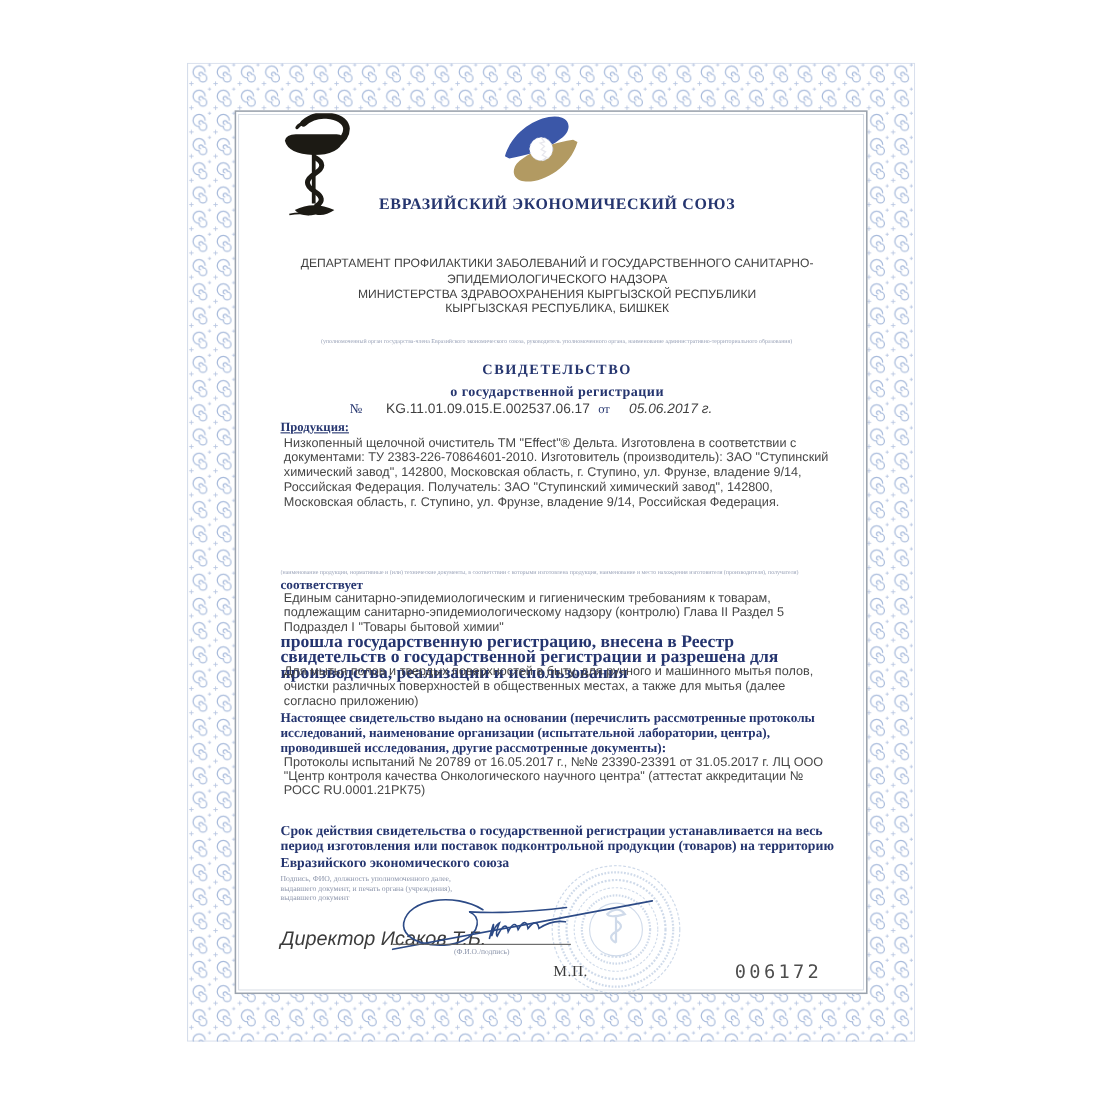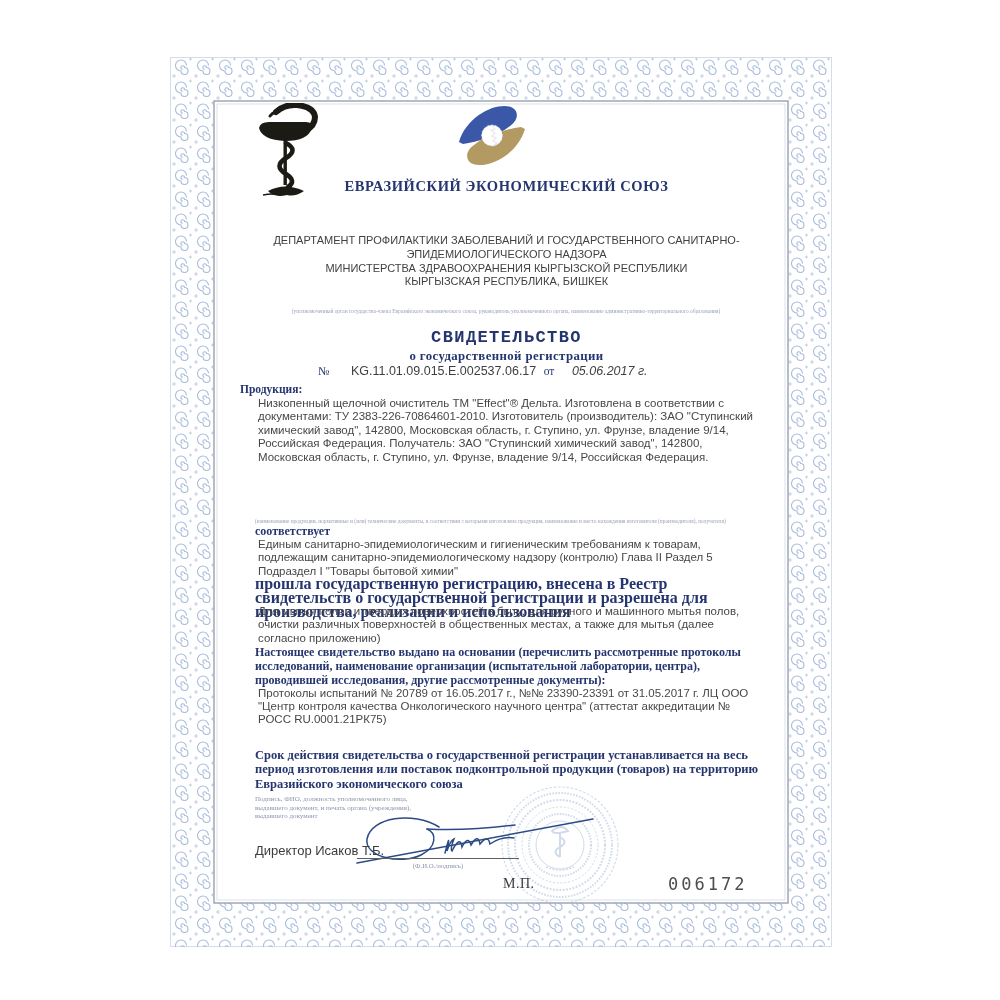--- a/index.html
+++ b/index.html
@@ -63,65 +63,65 @@
 
   <div class="abs col center" style="top:177px;font-size:11px;line-height:13.8px;color:#414141;">
     <div>ДЕПАРТАМЕНТ ПРОФИЛАКТИКИ ЗАБОЛЕВАНИЙ И ГОСУДАРСТВЕННОГО САНИТАРНО-</div>
     <div>ЭПИДЕМИОЛОГИЧЕСКОГО НАДЗОРА</div>
     <div>МИНИСТЕРСТВА ЗДРАВООХРАНЕНИЯ КЫРГЫЗСКОЙ РЕСПУБЛИКИ</div>
     <div>КЫРГЫЗСКАЯ РЕСПУБЛИКА, БИШКЕК</div>
   </div>
 
   <div class="abs tiny-caption center" style="left:78px;top:251px;width:516px;">(уполномоченный орган государства-члена Евразийского экономического союза, руководитель уполномоченного органа, наименование административно-территориального образования)</div>
 
-  <div class="abs col center bold-serif" style="top:271px;font-size:17px;letter-spacing:1.4px;font-family:Liberation Mono, monospace;">СВИДЕТЕЛЬСТВО</div>
+  <div class="abs col center bold-serif" style="top:271px;font-size:13px;letter-spacing:1.4px;">СВИДЕТЕЛЬСТВО</div>
   <div class="abs col center bold-serif" style="top:292px;font-size:12.8px;letter-spacing:0.4px;">о государственной регистрации</div>
 
   <div class="abs" style="left:148px;top:307px;font-size:12.5px;color:#3f3f3f;">
     <span class="serif navy" style="font-size:12px;">№</span>
     <span style="margin-left:18px;">KG.11.01.09.015.E.002537.06.17</span>
     <span class="serif navy" style="margin-left:4px;font-size:11.5px;">от</span>
     <span style="margin-left:14px;font-style:italic;">05.06.2017 г.</span>
   </div>
 
-  <div class="abs bold-serif" style="left:70px;top:326px;font-size:11.5px;">Продукция:</div>
+  <div class="abs bold-serif" style="left:85px;top:326px;font-size:11.5px;text-decoration:underline;">Продукция:</div>
   <div class="abs body-text" style="left:88px;top:340px;width:505px;">Низкопенный щелочной очиститель ТМ "Effect"® Дельта. Изготовлена в соответствии с документами: ТУ 2383-226-70864601-2010. Изготовитель (производитель): ЗАО "Ступинский химический завод", 142800, Московская область, г. Ступино, ул. Фрунзе, владение 9/14, Российская Федерация.  Получатель: ЗАО "Ступинский химический завод", 142800, Московская область, г. Ступино, ул. Фрунзе, владение 9/14, Российская Федерация.</div>
 
   <div class="abs tiny-caption" style="left:85px;top:461px;width:510px;">(наименование продукции, нормативные и (или) технические документы, в соответствии с которыми изготовлена продукция, наименование и место нахождения изготовителя (производителя), получателя)</div>
   <div class="abs bold-serif" style="left:85px;top:467px;font-size:12px;">соответствует</div>
   <div class="abs body-text" style="left:88px;top:481px;width:505px;">Единым санитарно-эпидемиологическим и гигиеническим требованиям к товарам, подлежащим санитарно-эпидемиологическому надзору (контролю) Глава II Раздел 5 Подраздел I "Товары бытовой химии"</div>
 
   <div class="abs bold-serif" style="left:85px;top:520px;width:512px;font-size:16px;line-height:14px;">прошла государственную регистрацию, внесена в Реестр свидетельств о государственной регистрации и разрешена для производства, реализации и использования</div>
   <div class="abs body-text" style="left:88px;top:548px;width:505px;">Для мытья полов и твердых поверхностей в быту, для ручного и машинного мытья полов, очистки различных поверхностей в общественных местах, а также для мытья (далее согласно приложению)</div>
 
   <div class="abs bold-serif" style="left:85px;top:589px;width:512px;font-size:12px;line-height:13.8px;">Настоящее свидетельство выдано на основании (перечислить рассмотренные протоколы исследований, наименование организации (испытательной лаборатории, центра), проводившей исследования, другие рассмотренные документы):</div>
   <div class="abs body-text" style="left:88px;top:630px;width:505px;line-height:13px;">Протоколы испытаний № 20789 от 16.05.2017 г., №№ 23390-23391 от 31.05.2017 г. ЛЦ ООО "Центр контроля качества Онкологического научного центра" (аттестат аккредитации № РОСС RU.0001.21РК75)</div>
 
   <div class="abs bold-serif" style="left:85px;top:691px;width:516px;font-size:12.5px;line-height:14.4px;">Срок действия свидетельства о государственной регистрации устанавливается на весь период изготовления или поставок подконтрольной продукции (товаров) на территорию Евразийского экономического союза</div>
 
   <div class="abs" style="left:85px;top:738px;font-size:7px;line-height:8.6px;color:#8b94aa;font-family:'Liberation Serif',serif;">
-    <div>Подпись, ФИО, должность уполномоченного лица,</div>
+    <div>Подпись, ФИО, должность уполномоченного далее,</div>
     <div>выдавшего документ, и печать органа (учреждения),</div>
     <div>выдавшего документ</div>
   </div>
 
   <svg class="abs" style="left:328px;top:726px;opacity:0.55;" width="124" height="124" viewBox="0 0 124 124">
     <g fill="none" stroke="#a9bdd9">
       <circle cx="62" cy="62" r="58" stroke-width="1.1" stroke-dasharray="2.6 1.7"></circle>
       <circle cx="62" cy="62" r="52" stroke-width="2" stroke-dasharray="1.6 1.4"></circle>
       <circle cx="62" cy="62" r="45" stroke-width="2" stroke-dasharray="1.8 1.5"></circle>
       <circle cx="62" cy="62" r="38" stroke-width="1" stroke-dasharray="2.2 1.6"></circle>
       <circle cx="62" cy="62" r="31" stroke-width="2" stroke-dasharray="1.5 1.3"></circle>
       <circle cx="62" cy="62" r="24" stroke-width="1"></circle>
       <path d="M54 48 q10 -8 16 0 q-14 4 -16 0 Z M62 50 v24 M62 54 q9 5 0 10 q-9 5 0 10" stroke-width="2"></path>
       <path d="M48 84 q14 6 28 0" stroke-width="1.6" stroke-dasharray="2 1.4"></path>
     </g>
   </svg>
 
-  <div class="abs" style="left:85px;top:786px;font-size:13px;color:#3c3c3c;">Директор Исаков Т.Б.</div>
+  <div class="abs" style="left:85px;top:786px;font-size:18px;color:#3c3c3c;font-style:italic;">Директор Исаков Т.Б.</div>
 
   <svg class="abs" style="left:183px;top:752px;" width="245" height="58" viewBox="0 0 245 58">
     <g fill="none" stroke="#2c4a86" stroke-width="1.5" stroke-linecap="round">
       <path d="M86 18 C60 2 18 8 14 30 C11 48 48 56 68 46 C84 38 84 24 74 20"></path>
       <path d="M92 44 q6 -24 2 -2 q3 -10 7 -12 q-4 10 -2 12 q8 -16 10 -4 q6 -12 9 -2 q7 -12 9 -1 q8 -10 10 0 q12 -8 24 -6"></path>
       <path d="M4 54 L240 10"></path>
       <path d="M74 20 q40 2 88 -4"></path>
     </g>
   </svg>
 

